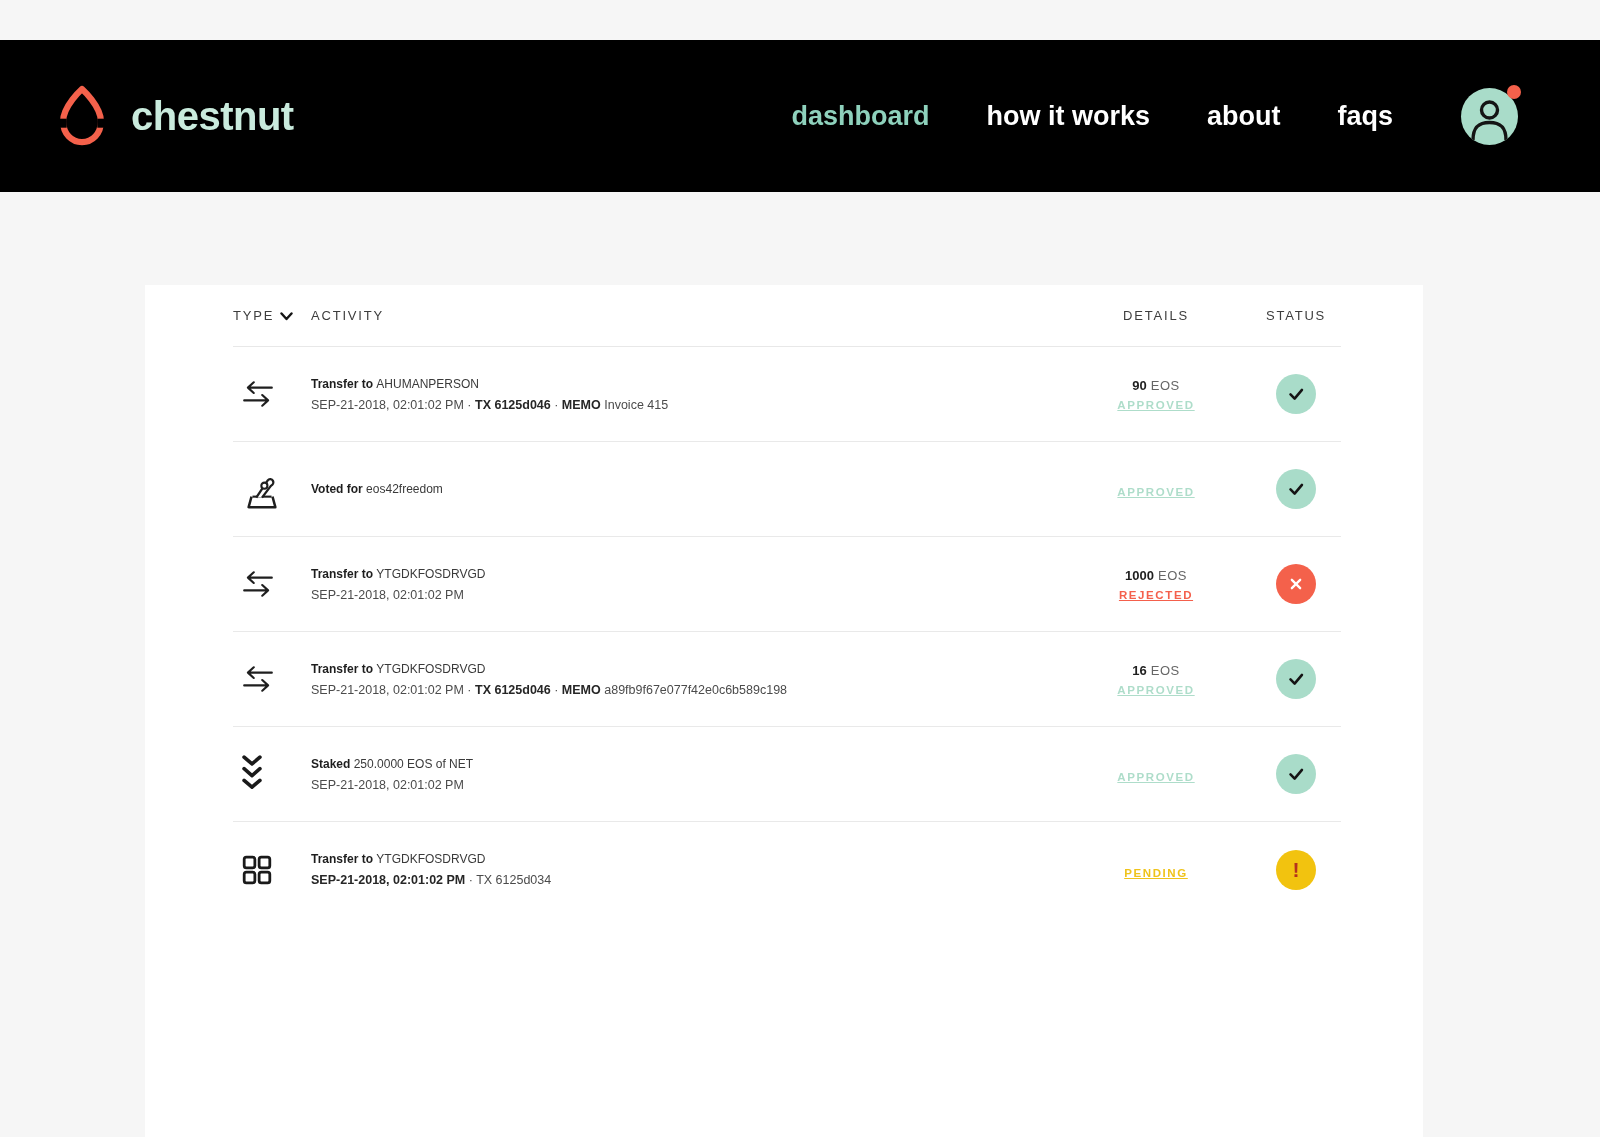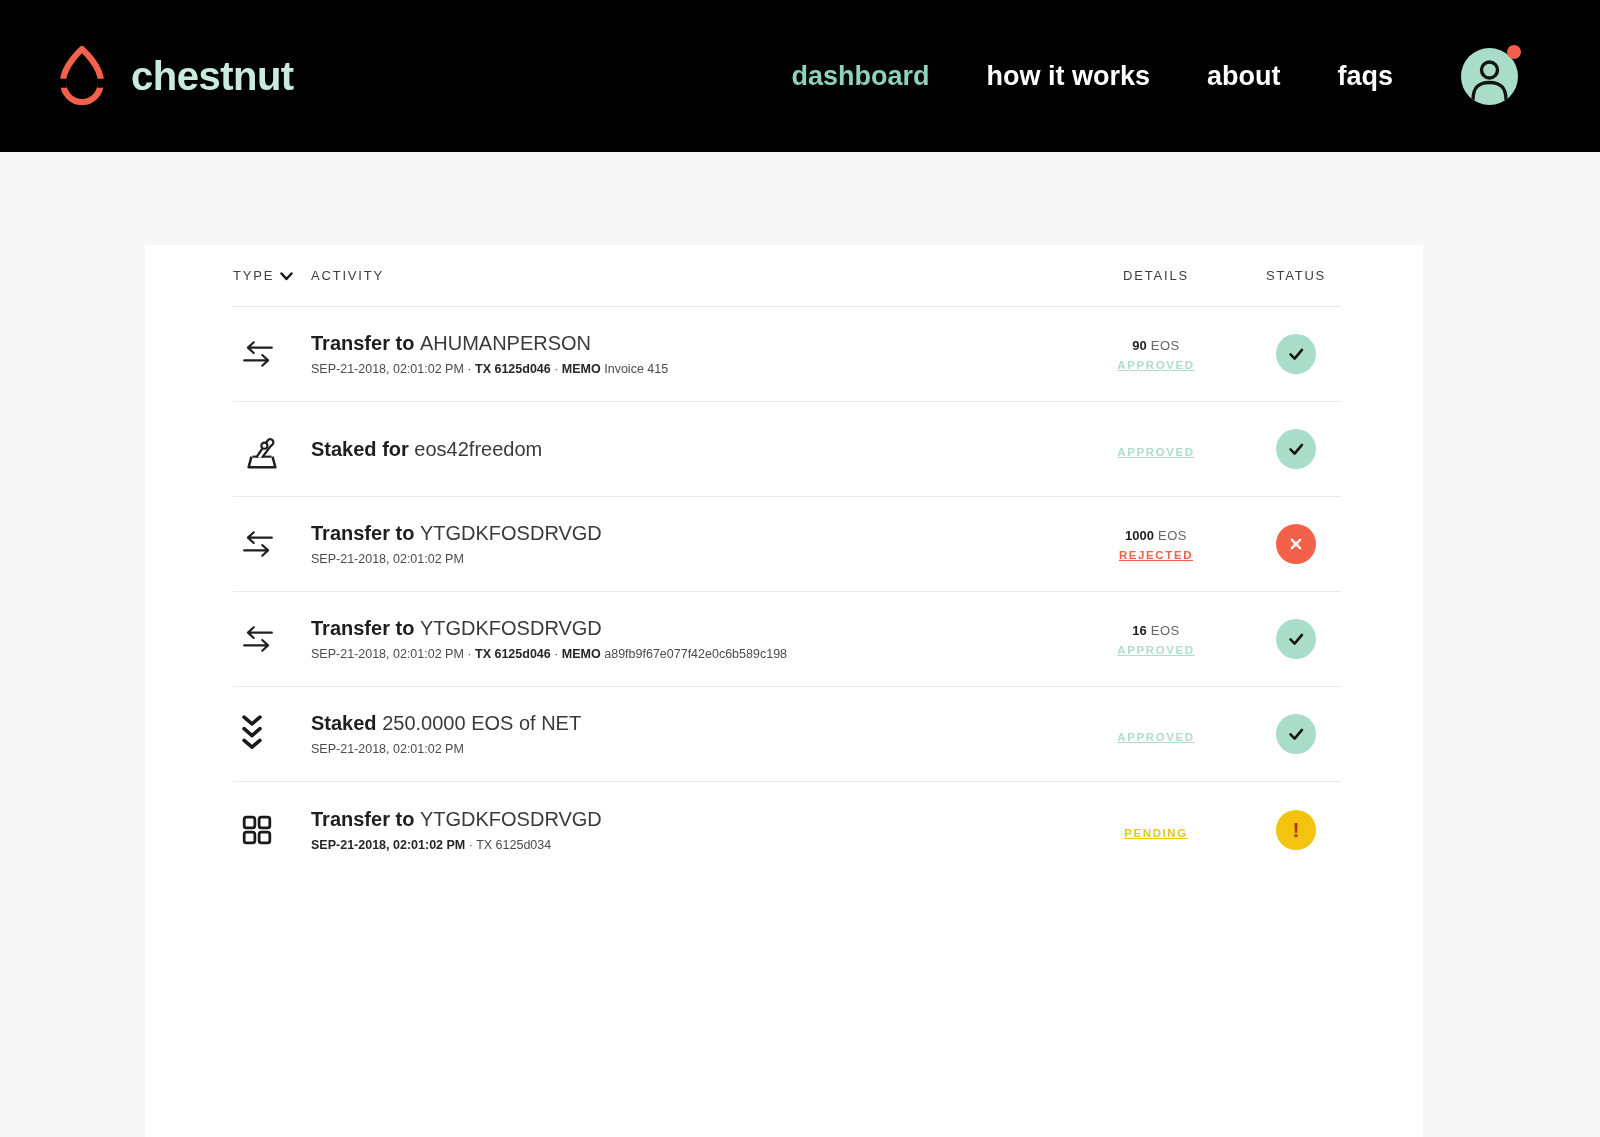--- a/index.html
+++ b/index.html
@@ -9,20 +9,21 @@
     font-family:"Liberation Sans", sans-serif;
     color:#2c2c2c;
     overflow:hidden;
   }
 
   
   .topbar {
     height:152px; background:#000;
     display:flex; align-items:center;
     padding:0 82px 0 55px;
+    margin-top:40px;
   }
   .brand { display:flex; align-items:center; gap:22px; cursor:pointer; }
   .brand-name {
     color:#c9ebdd; font-size:40px; font-weight:700; letter-spacing:-0.5px;
   }
   .spacer { flex:1; }
   .nav { display:flex; align-items:flex-end; gap:57px; margin-right:68px; }
   .nav-item { color:#fff; font-size:27px; font-weight:700; cursor:pointer; }
   .nav-item.active { color:#8ed1bc; }
   .avatar {
@@ -55,21 +56,21 @@
   .th-type { display:flex; align-items:center; gap:6px; cursor:pointer; }
   .th-type svg { margin-top:1px; }
 
   .row {
     display:flex; align-items:center;
     height:95px; border-bottom:1px solid #e9e9e9;
   }
   .row:last-child { border-bottom:none; }
   .row .col-type { justify-content:flex-start; padding-left:8px; }
 
-  .row-title { font-size:20px; color:#3a3a3a; }
+  .row-title { font-size:12px; color:#3a3a3a; }
   .row-title .b { font-weight:700; color:#1e1e1e; }
   .row-subtitle { font-size:12.5px; color:#4b4b4b; margin-top:7px; }
   .row-subtitle .b { font-weight:700; color:#262626; }
 
   .row-amount { font-size:13px; }
   .amt-num { font-weight:700; color:#1f1f1f; }
   .amt-unit { color:#666; letter-spacing:0.5px; }
   .row-status-label {
     font-size:11.5px; font-weight:700; letter-spacing:1.6px; margin-top:6px;text-decoration:underline;
   }
@@ -158,21 +159,21 @@
       <div class="row">
     <div class="col-type">
           <svg width="42" height="42" viewBox="0 0 44 44" fill="none">
     <path d="M11 30 L8 41 H36 L33 30" stroke="#1f1f1f" stroke-width="2.6" stroke-linejoin="round"></path>
     <path d="M12 30 H32" stroke="#1f1f1f" stroke-width="2.2"></path>
     <path d="M16 31 L28 13 C29.5 11 32.5 11.5 33.5 13.5 C34.5 15.5 33.5 17.5 31.5 18.5 L22 31" stroke="#1f1f1f" stroke-width="2.4" stroke-linejoin="round" fill="#fff"></path>
     <circle cx="24.5" cy="18.5" r="3.2" stroke="#1f1f1f" stroke-width="2.2" fill="#fff"></circle>
   </svg>
         </div>
     <div class="col-activity">
-      <div class="row-title"><span class="b">Staked for </span><span>eos42freedom</span></div>
+      <div class="row-title"><span class="b">Voted for </span><span>eos42freedom</span></div>
     </div>
     <div class="col-details">
 
       <div class="row-status-label approved">APPROVED</div>
     </div>
     <div class="col-status">
       <div class="status-circle approved">
             <svg width="22" height="22" viewBox="0 0 24 24" fill="none">
     <path d="M6 12.5 L10.5 17 L18.5 7.5" stroke="#141414" stroke-width="2.8" stroke-linecap="round" stroke-linejoin="round"></path>
   </svg>

